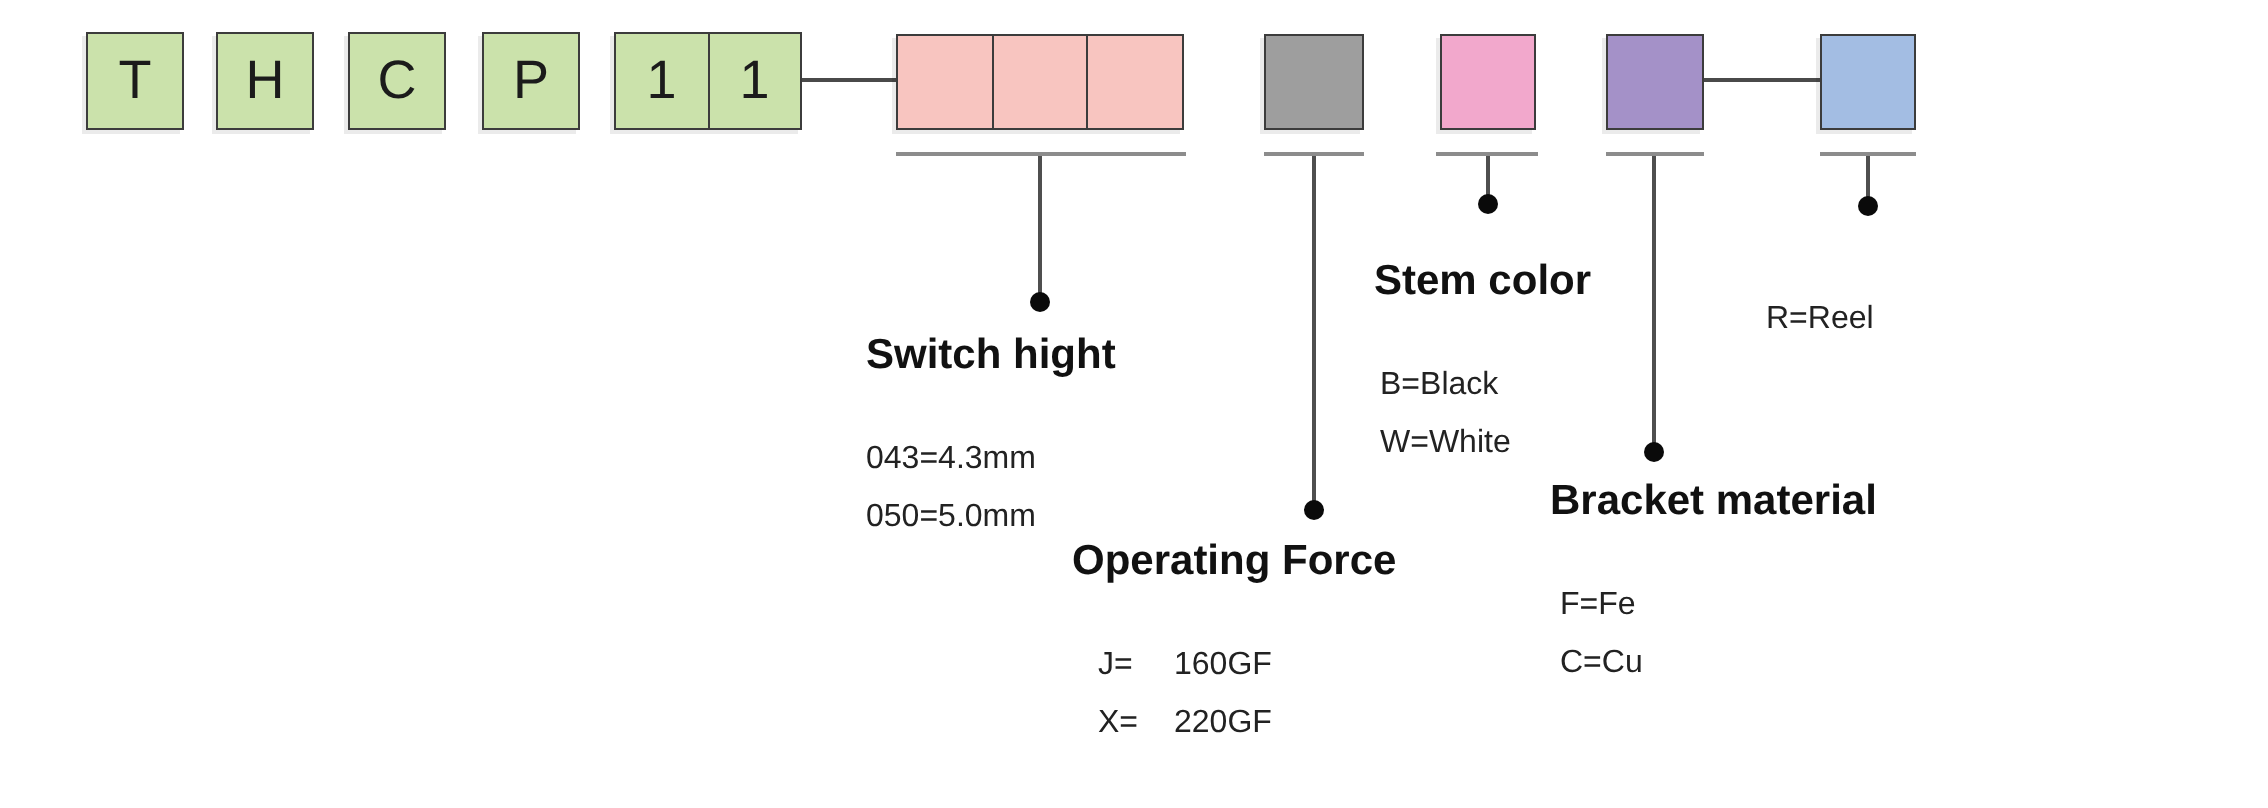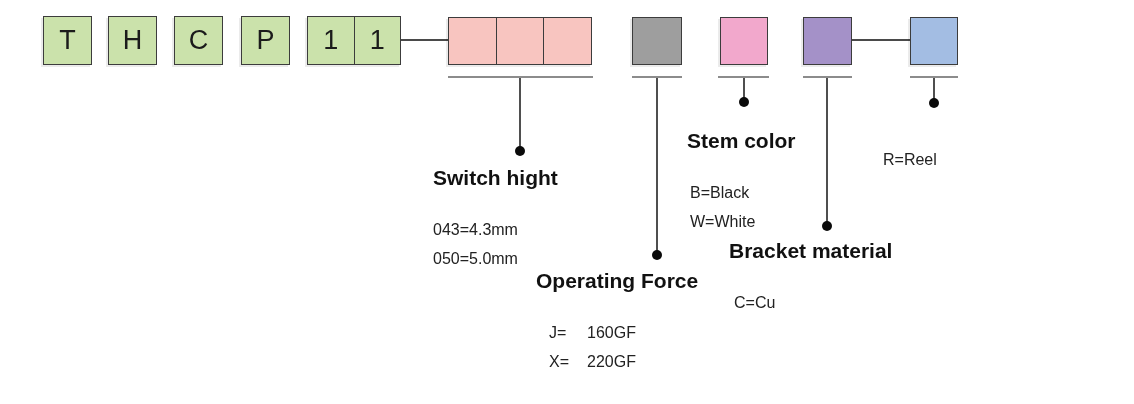--- a/index.html
+++ b/index.html
@@ -114,23 +114,24 @@
   </div>
 
   <div class="label" style="left:687px;top:128px">
     <div class="label-title">Stem color</div>
     <div class="opts" style="padding-left:3px">
       <div>B=Black</div>
       <div>W=White</div>
     </div>
   </div>
 
-  <div class="label" style="left:729px;top:238px">
+  <div class="label" style="left:775px;top:238px">
     <div class="label-title">Bracket material</div>
     <div class="opts" style="padding-left:5px">
+      <div>F=Fe</div>
       <div>C=Cu</div>
     </div>
   </div>
 
   <div class="label" style="left:877px;top:121px">
     <div class="opts" style="padding-left:6px">
       <div>R=Reel</div>
     </div>
   </div>
 

